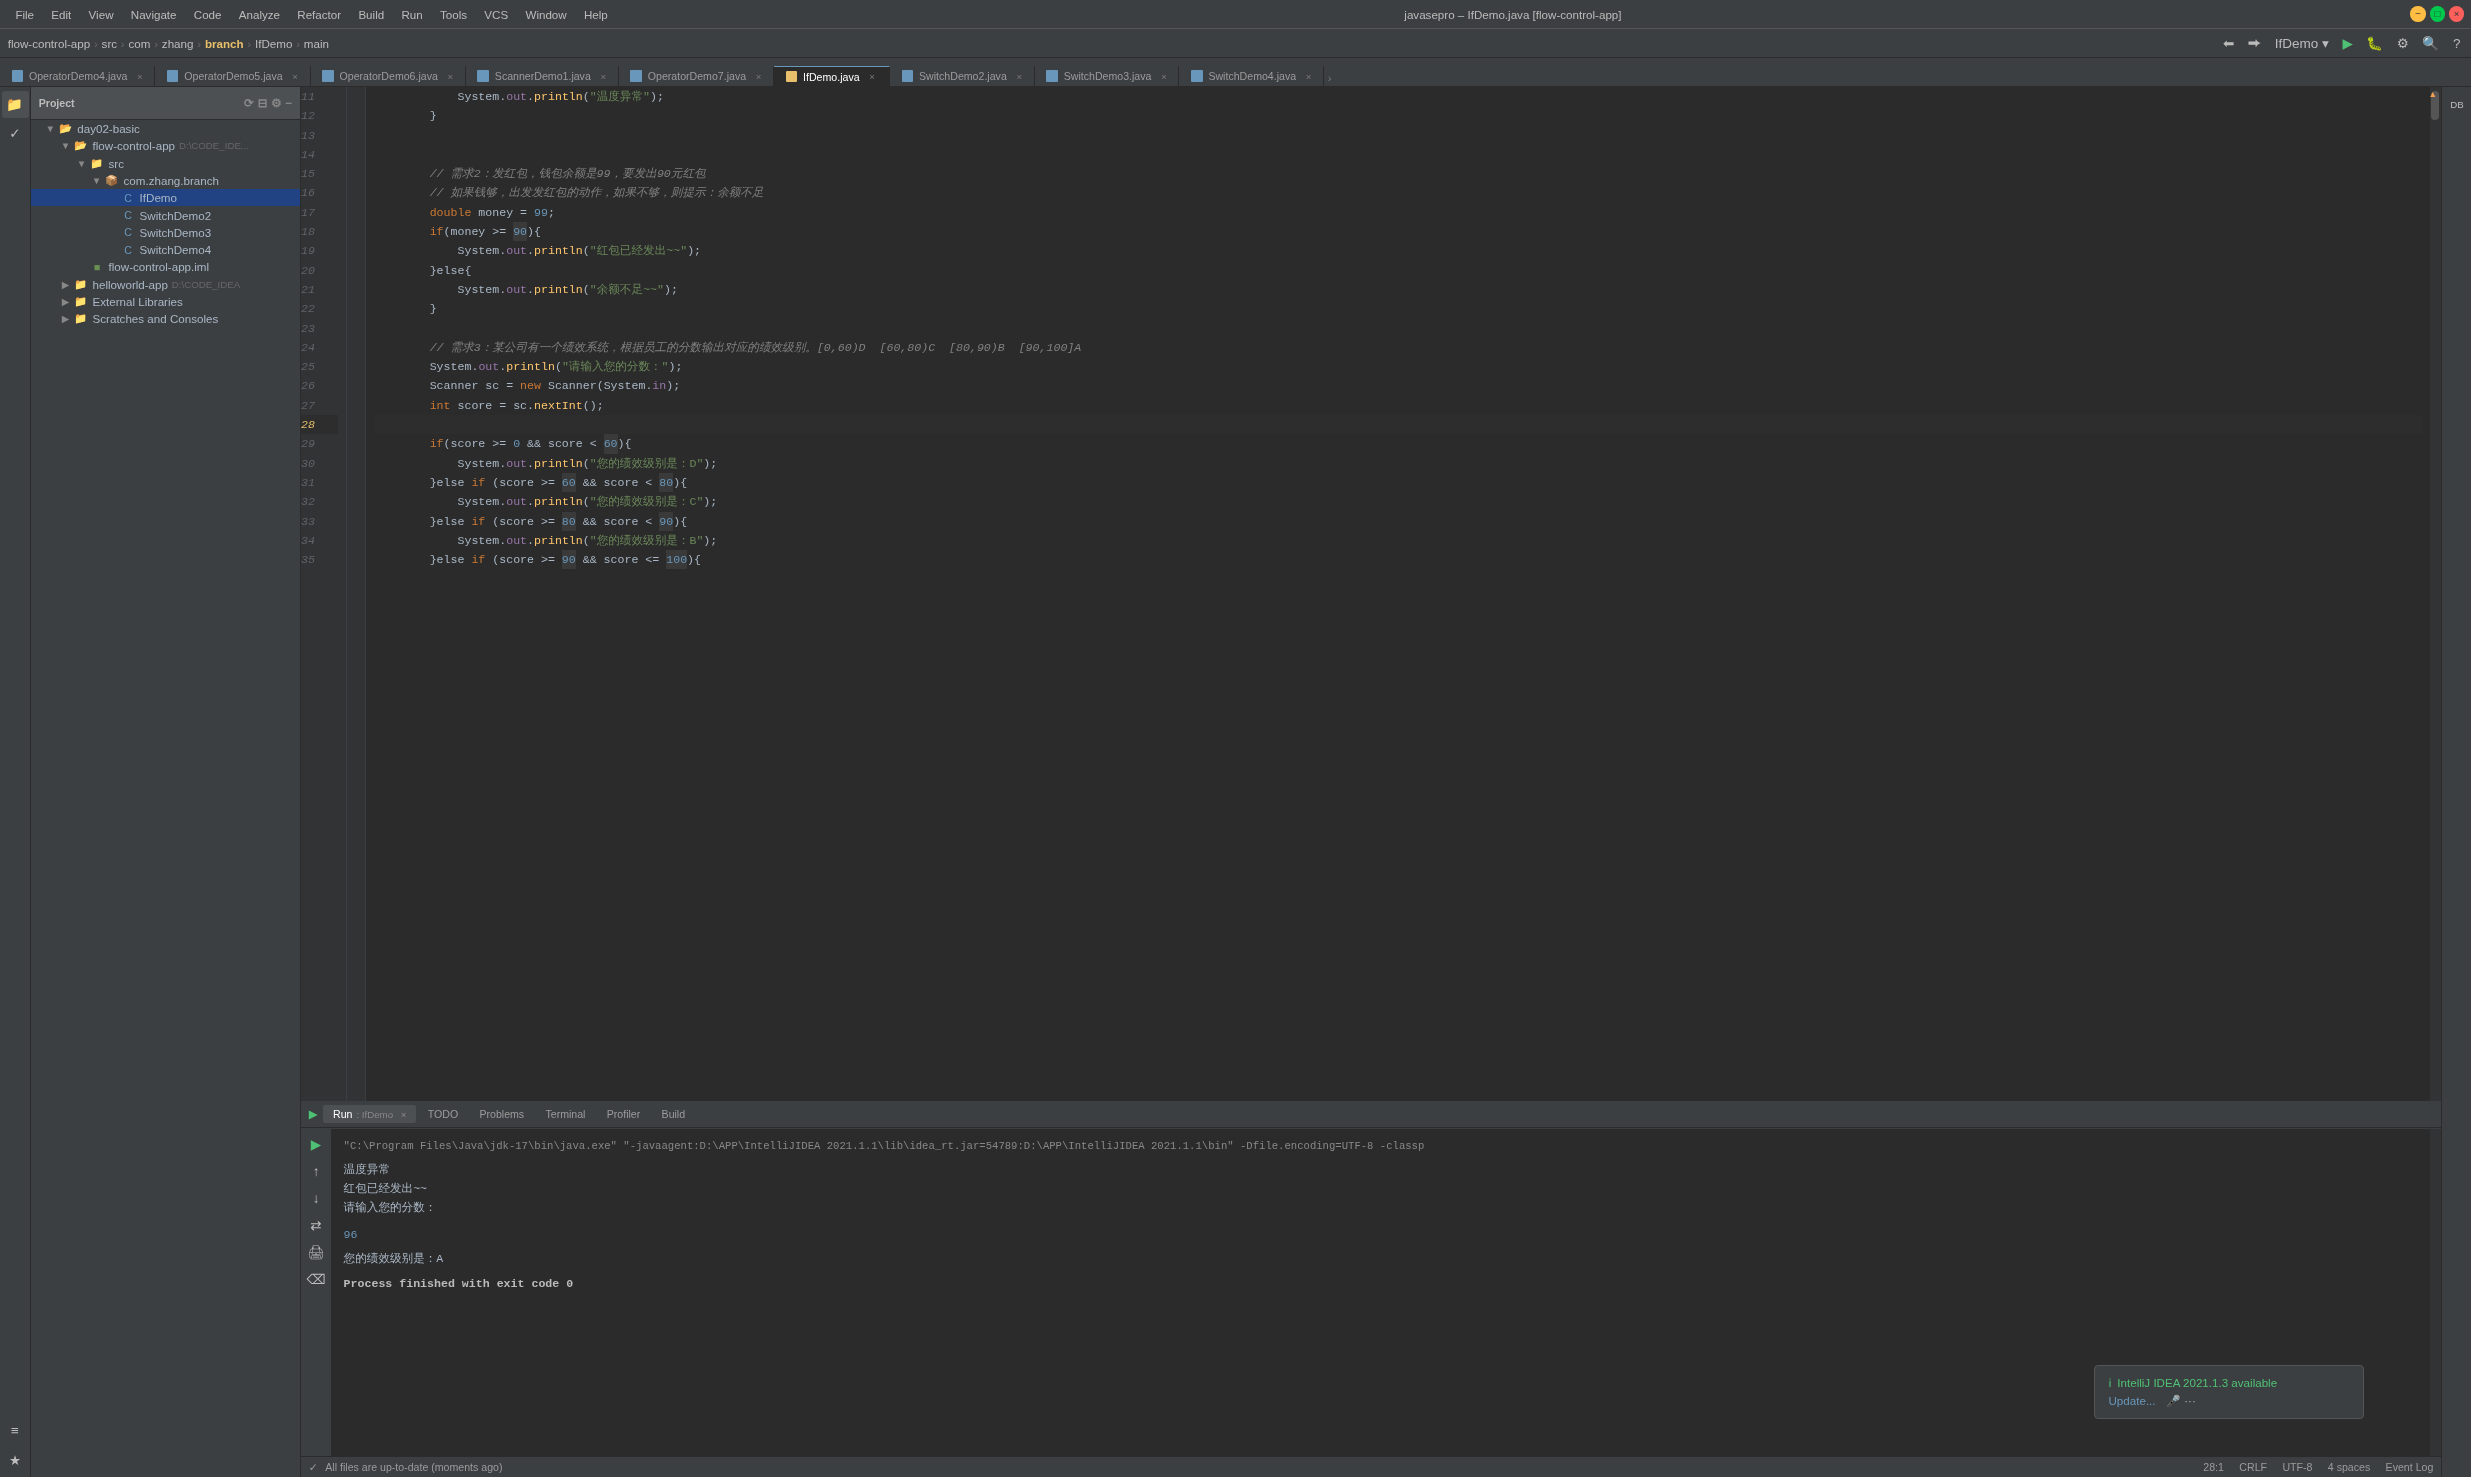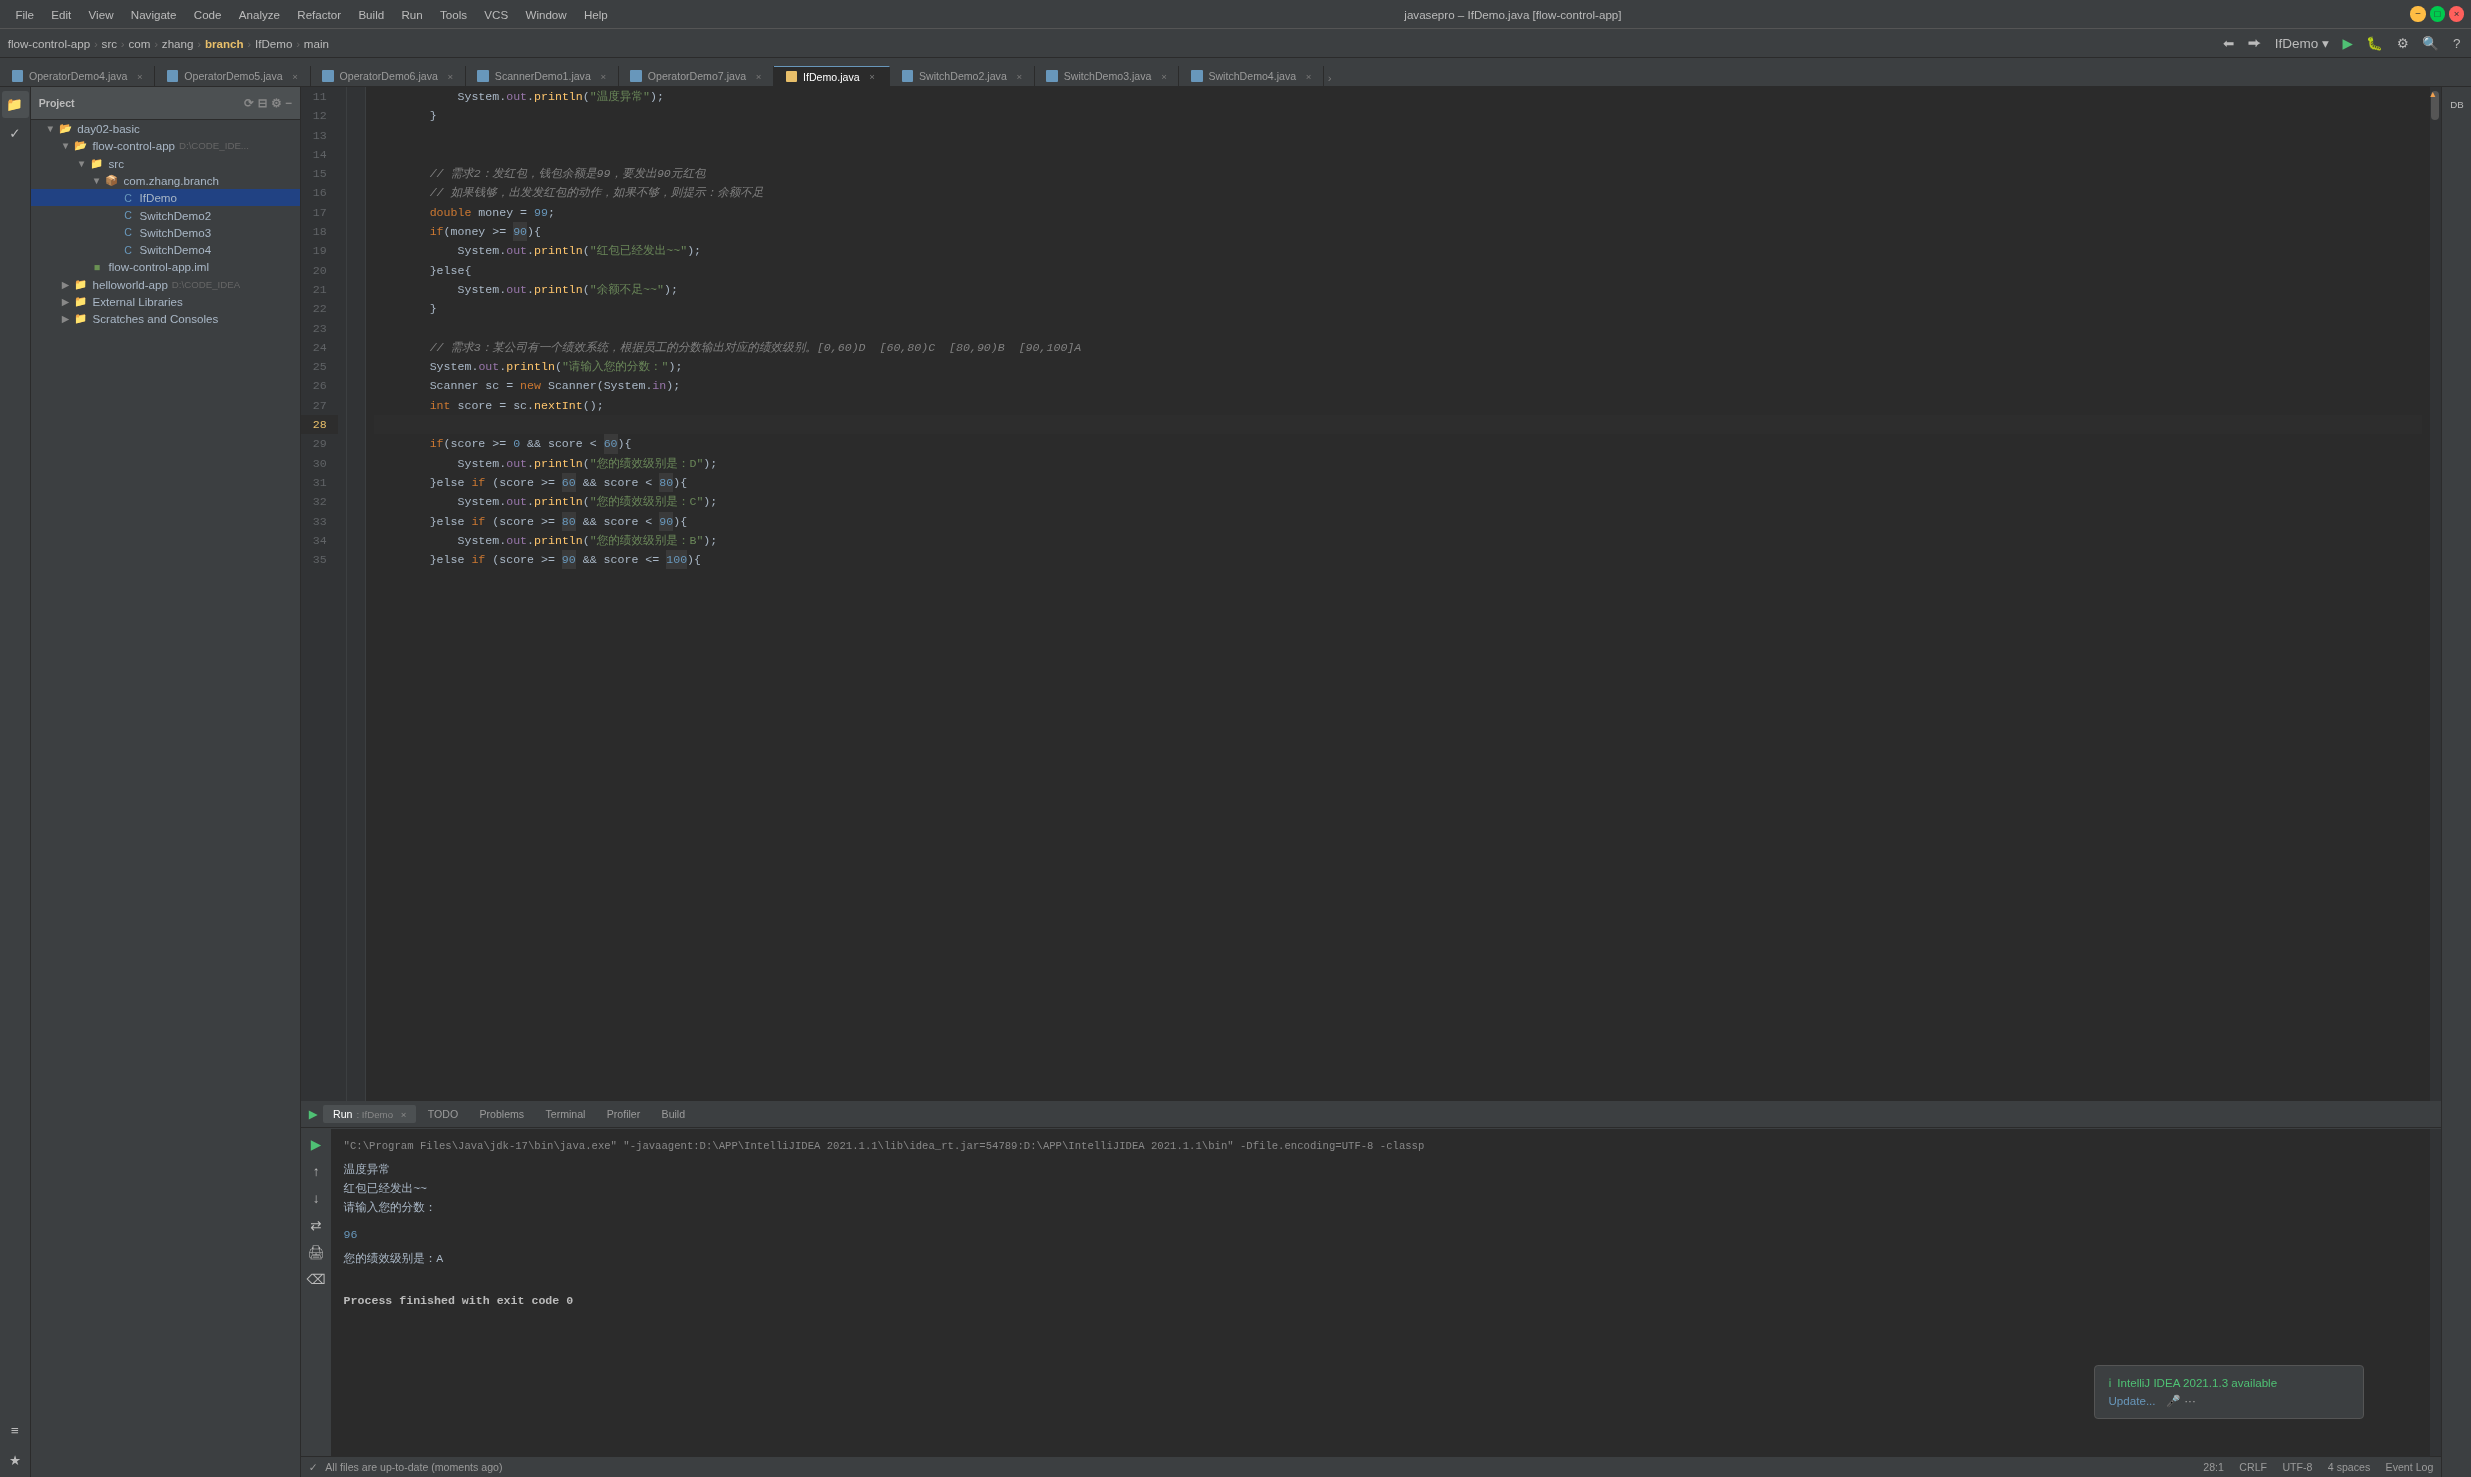--- a/index.html
+++ b/index.html
@@ -57,21 +57,21 @@
     .folder-icon { color: #e8bf6a; }
     .java-icon { color: #6897bb; }
     .xml-icon { color: #6a9153; }
 
     
     #right-icons { width: 31px; background: #3c3f41; border-left: 1px solid #2b2b2b; display: flex; flex-direction: column; align-items: center; padding: 3.9px 0; gap: 1.9px; }
 
     
     #editor-area { flex: 1; display: flex; flex-direction: column; background: #2b2b2b; }
     #editor-content { flex: 1; display: flex; overflow: hidden; position: relative; }
-    #line-numbers { width: 46px; background: #313335; text-align: center; padding: 0 7.7px 0 0; font-family: 'Courier New', monospace; font-size: 11.6px; line-height: 19.3px; color: #606366; border-right: 1px solid #3c3f41; overflow: hidden; user-select: none; }
+    #line-numbers { width: 46px; background: #313335; text-align: left; padding: 0 7.7px 0 0; font-family: 'Courier New', monospace; font-size: 11.6px; line-height: 19.3px; color: #606366; border-right: 1px solid #3c3f41; overflow: hidden; user-select: none; font-style: italic; }
     #gutter { width: 19.3px; background: #313335; border-right: 1px solid #3c3f41; }
     #code-area { flex: 1; padding: 0 7.7px; font-family: 'Courier New', monospace; font-size: 11.6px; line-height: 19.3px; overflow: hidden; }
     .code-line { height: 19.3px; display: flex; align-items: center; white-space: pre; }
     .kw { color: #cc7832; }
     .str { color: #6a8759; }
     .method { color: #ffc66d; }
     .comment { color: #808080; font-style: italic; }
     .num { color: #6897bb; }
     .cls { color: #a9b7c6; }
     .op { color: #a9b7c6; }
@@ -473,21 +473,21 @@
           <div style="margin-top:3.9px;">
             <div class="run-output-line">温度异常</div>
             <div class="run-output-line">红包已经发出~~</div>
             <div class="run-output-line">请输入您的分数：</div>
             <div style="margin-top:7.7px;">
               <span class="run-number">96</span>
             </div>
             <div style="margin-top:3.9px;">
               <span class="run-output-line">您的绩效级别是：A</span>
             </div>
-            <div style="margin-top:23px;">
+            <div style="margin-top:6px;">
               <span class="run-process">Process finished with exit code 0</span>
             </div>
           </div>
         </div>
         <div style="width:11.6px;background:#313335;border-left:1px solid #2b2b2b;"></div>
       </div>
     </div>
 
     <div id="status-bar">
       <div id="status-left">

